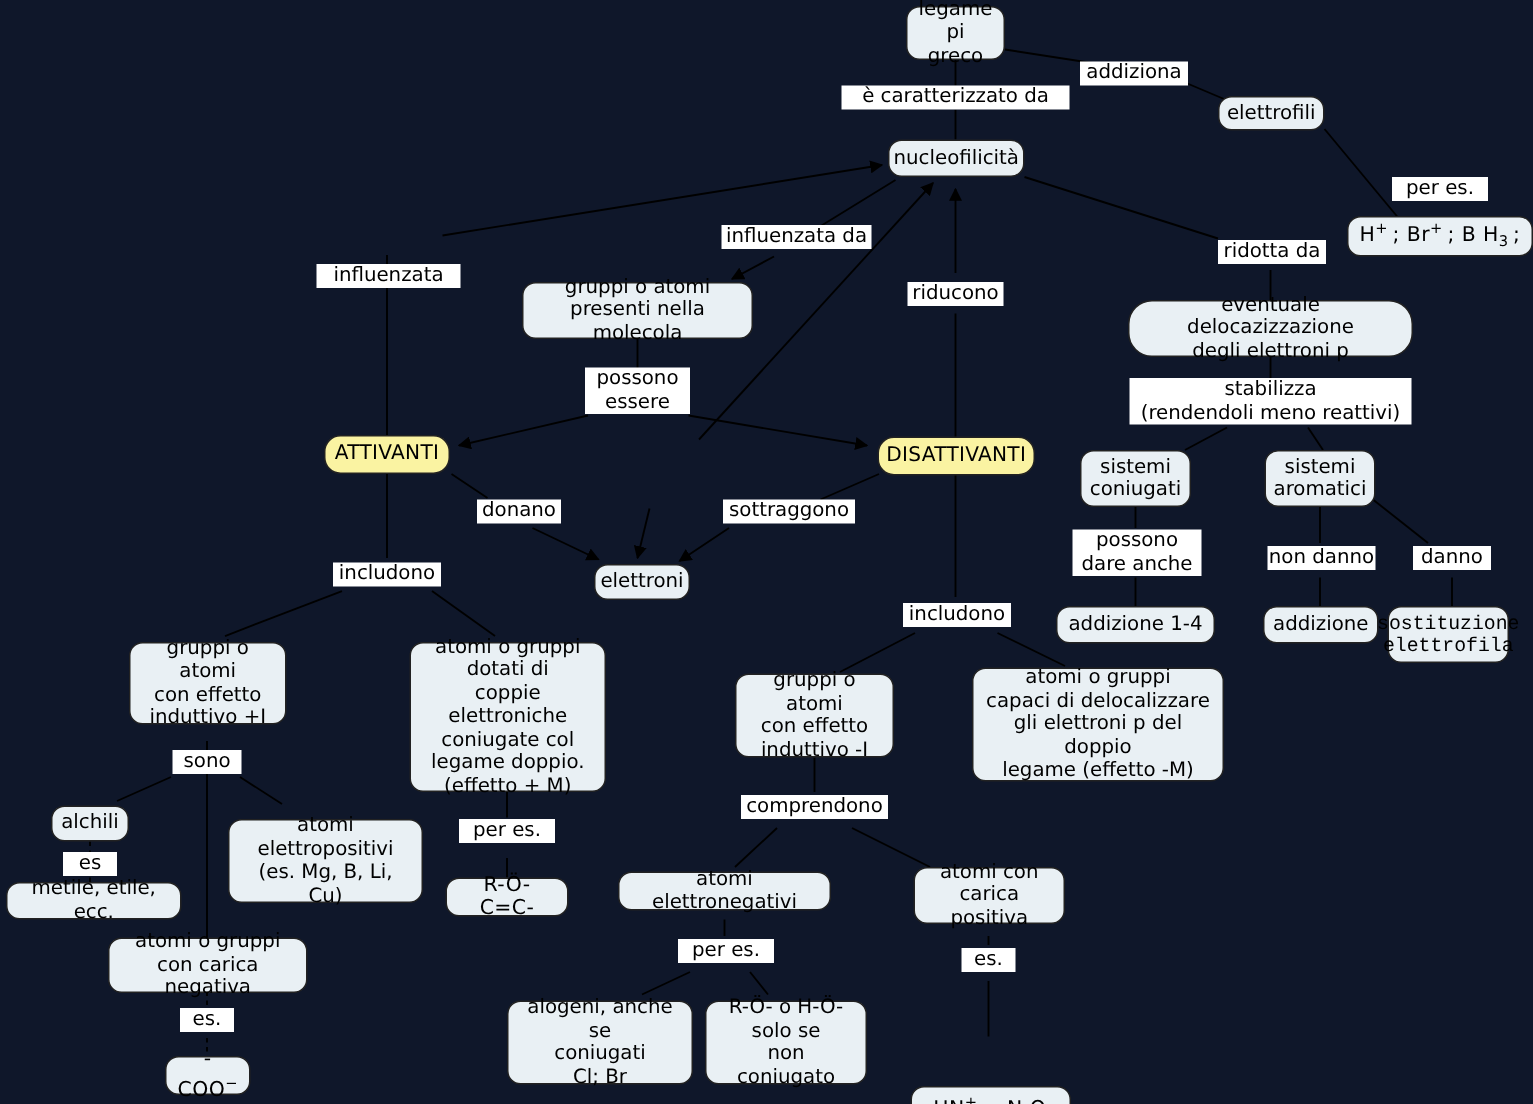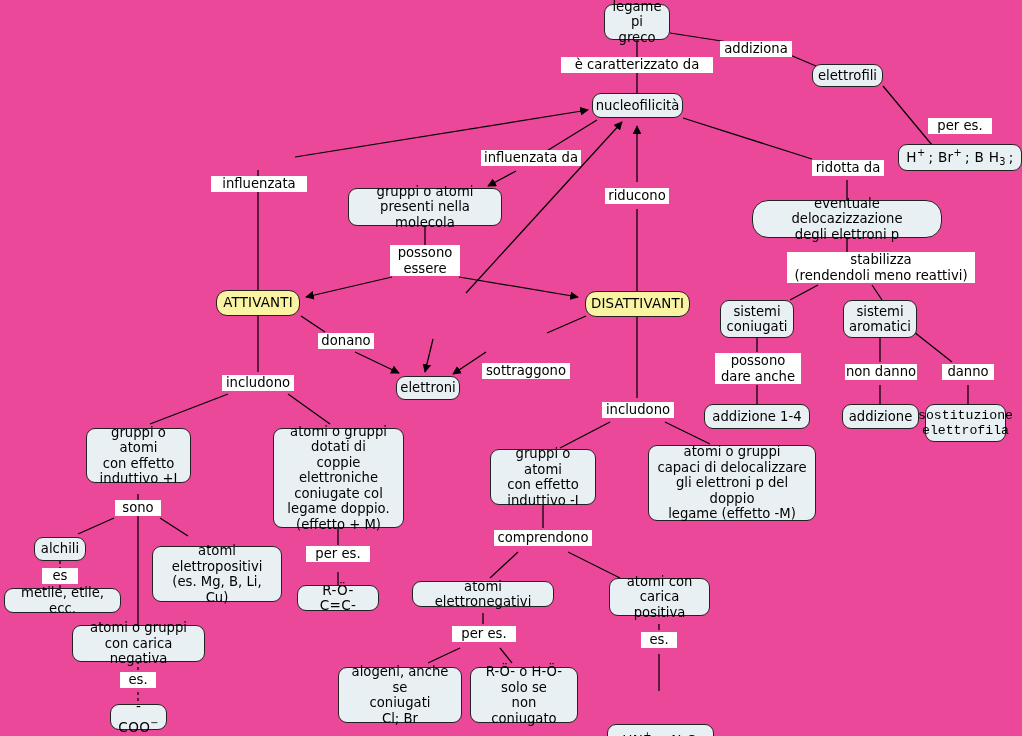--- a/index.html
+++ b/index.html
@@ -7,21 +7,21 @@
     padding: 0;
     background: #ffffff;
   }
   body {
     font-family: "DejaVu Sans", "Liberation Sans", sans-serif;
   }
   #map {
     position: relative;
     width: 1022px;
     height: 736px;
-    background: #ec4899;
+    background: #0f172a;
     overflow: hidden;
   }
   #edges {
     position: absolute;
     left: 0;
     top: 0;
     width: 1022px;
     height: 736px;
     pointer-events: none;
   }
@@ -265,27 +265,27 @@
 
   <div class="linklabel" style="left:211px; top:176px; width:96px;">influenzata</div>
 
   <div class="linklabel" style="left:605px; top:188px; width:64px;">riducono</div>
 
   <div class="linklabel" style="left:812px; top:160px; width:72px;">ridotta da</div>
 
   <div class="linklabel" style="left:390px; top:245px; width:70px;">possono
 essere</div>
 
-  <div class="linklabel" style="left:753px; top:252px; width:188px;margin-left:34px;">stabilizza
+  <div class="linklabel" style="left:753px; top:252px; width:188px;">stabilizza
 (rendendoli meno reattivi)</div>
 
 
   <div class="linklabel" style="left:318px; top:333px; width:56px;">donano</div>
 
-  <div class="linklabel" style="left:482px; top:333px; width:88px;margin-top:30px;">sottraggono</div>
+  <div class="linklabel" style="left:482px; top:333px; width:88px;">sottraggono</div>
 
   <div class="linklabel" style="left:222px; top:375px; width:72px;">includono</div>
 
   <div class="linklabel" style="left:602px; top:402px; width:72px;">includono</div>
 
   <div class="linklabel" style="left:715px; top:353px; width:86px;">possono
 dare anche</div>
 
   <div class="linklabel" style="left:845px; top:364px; width:72px;">non danno</div>
 

